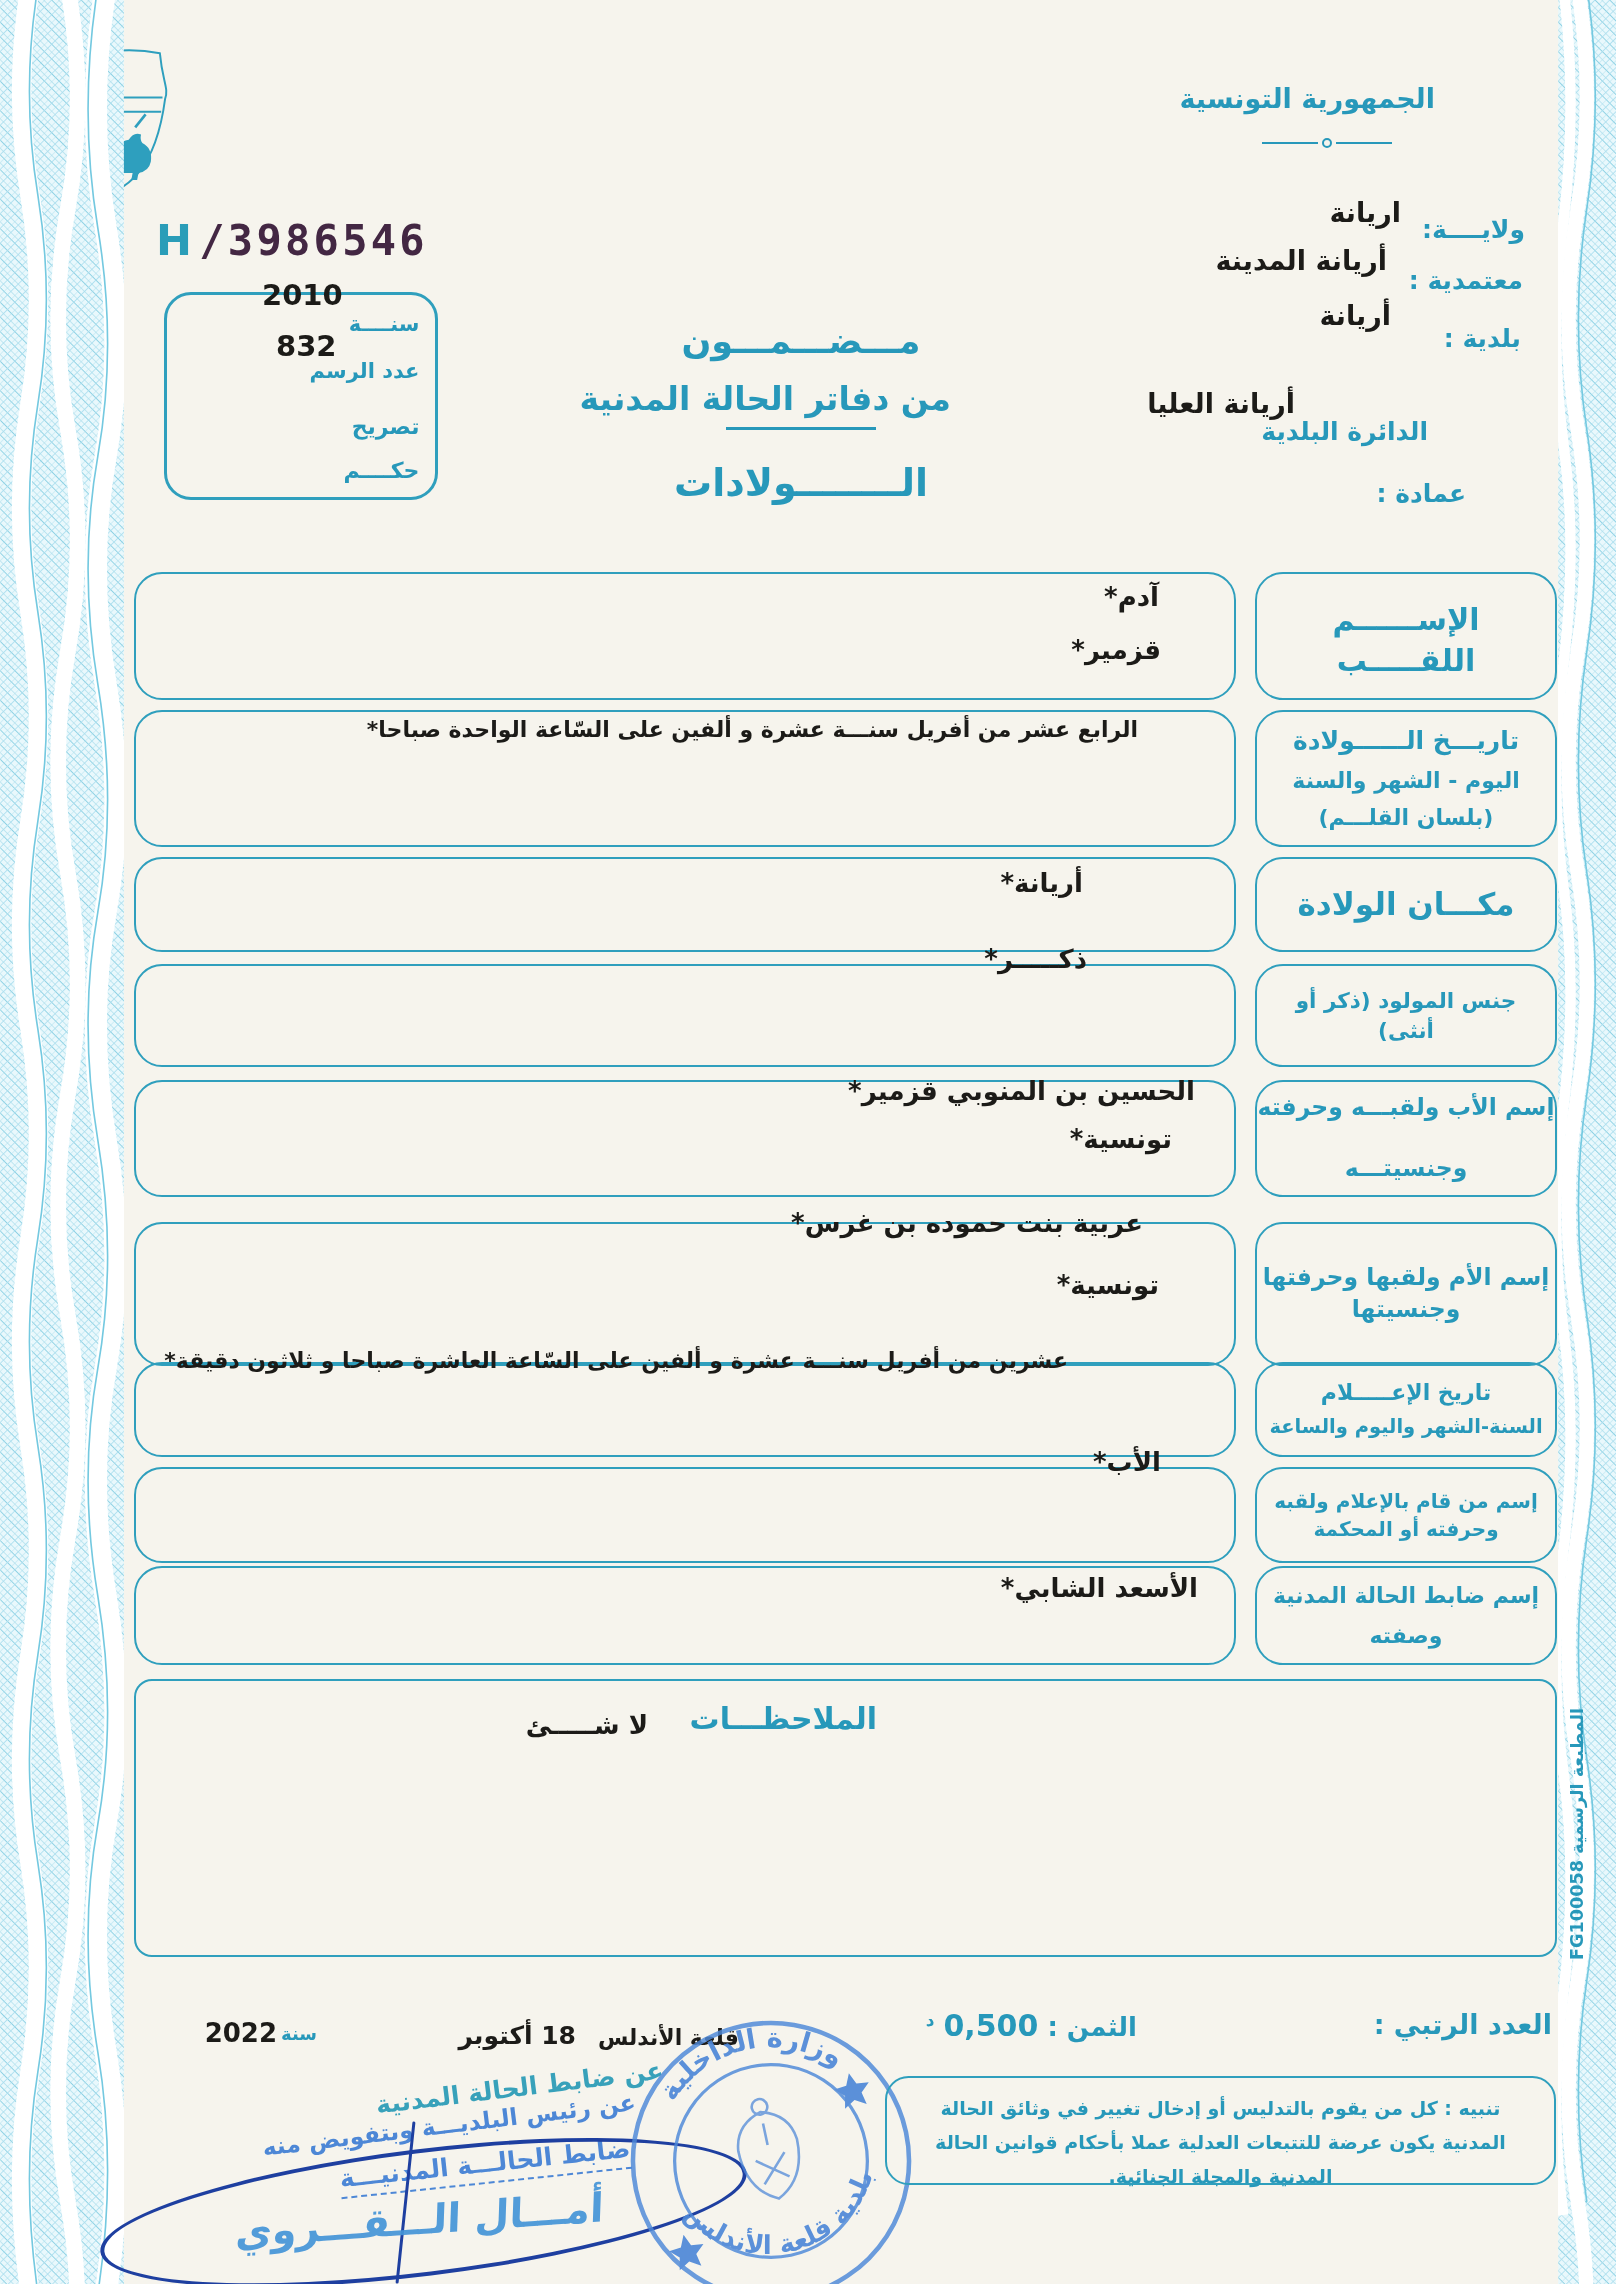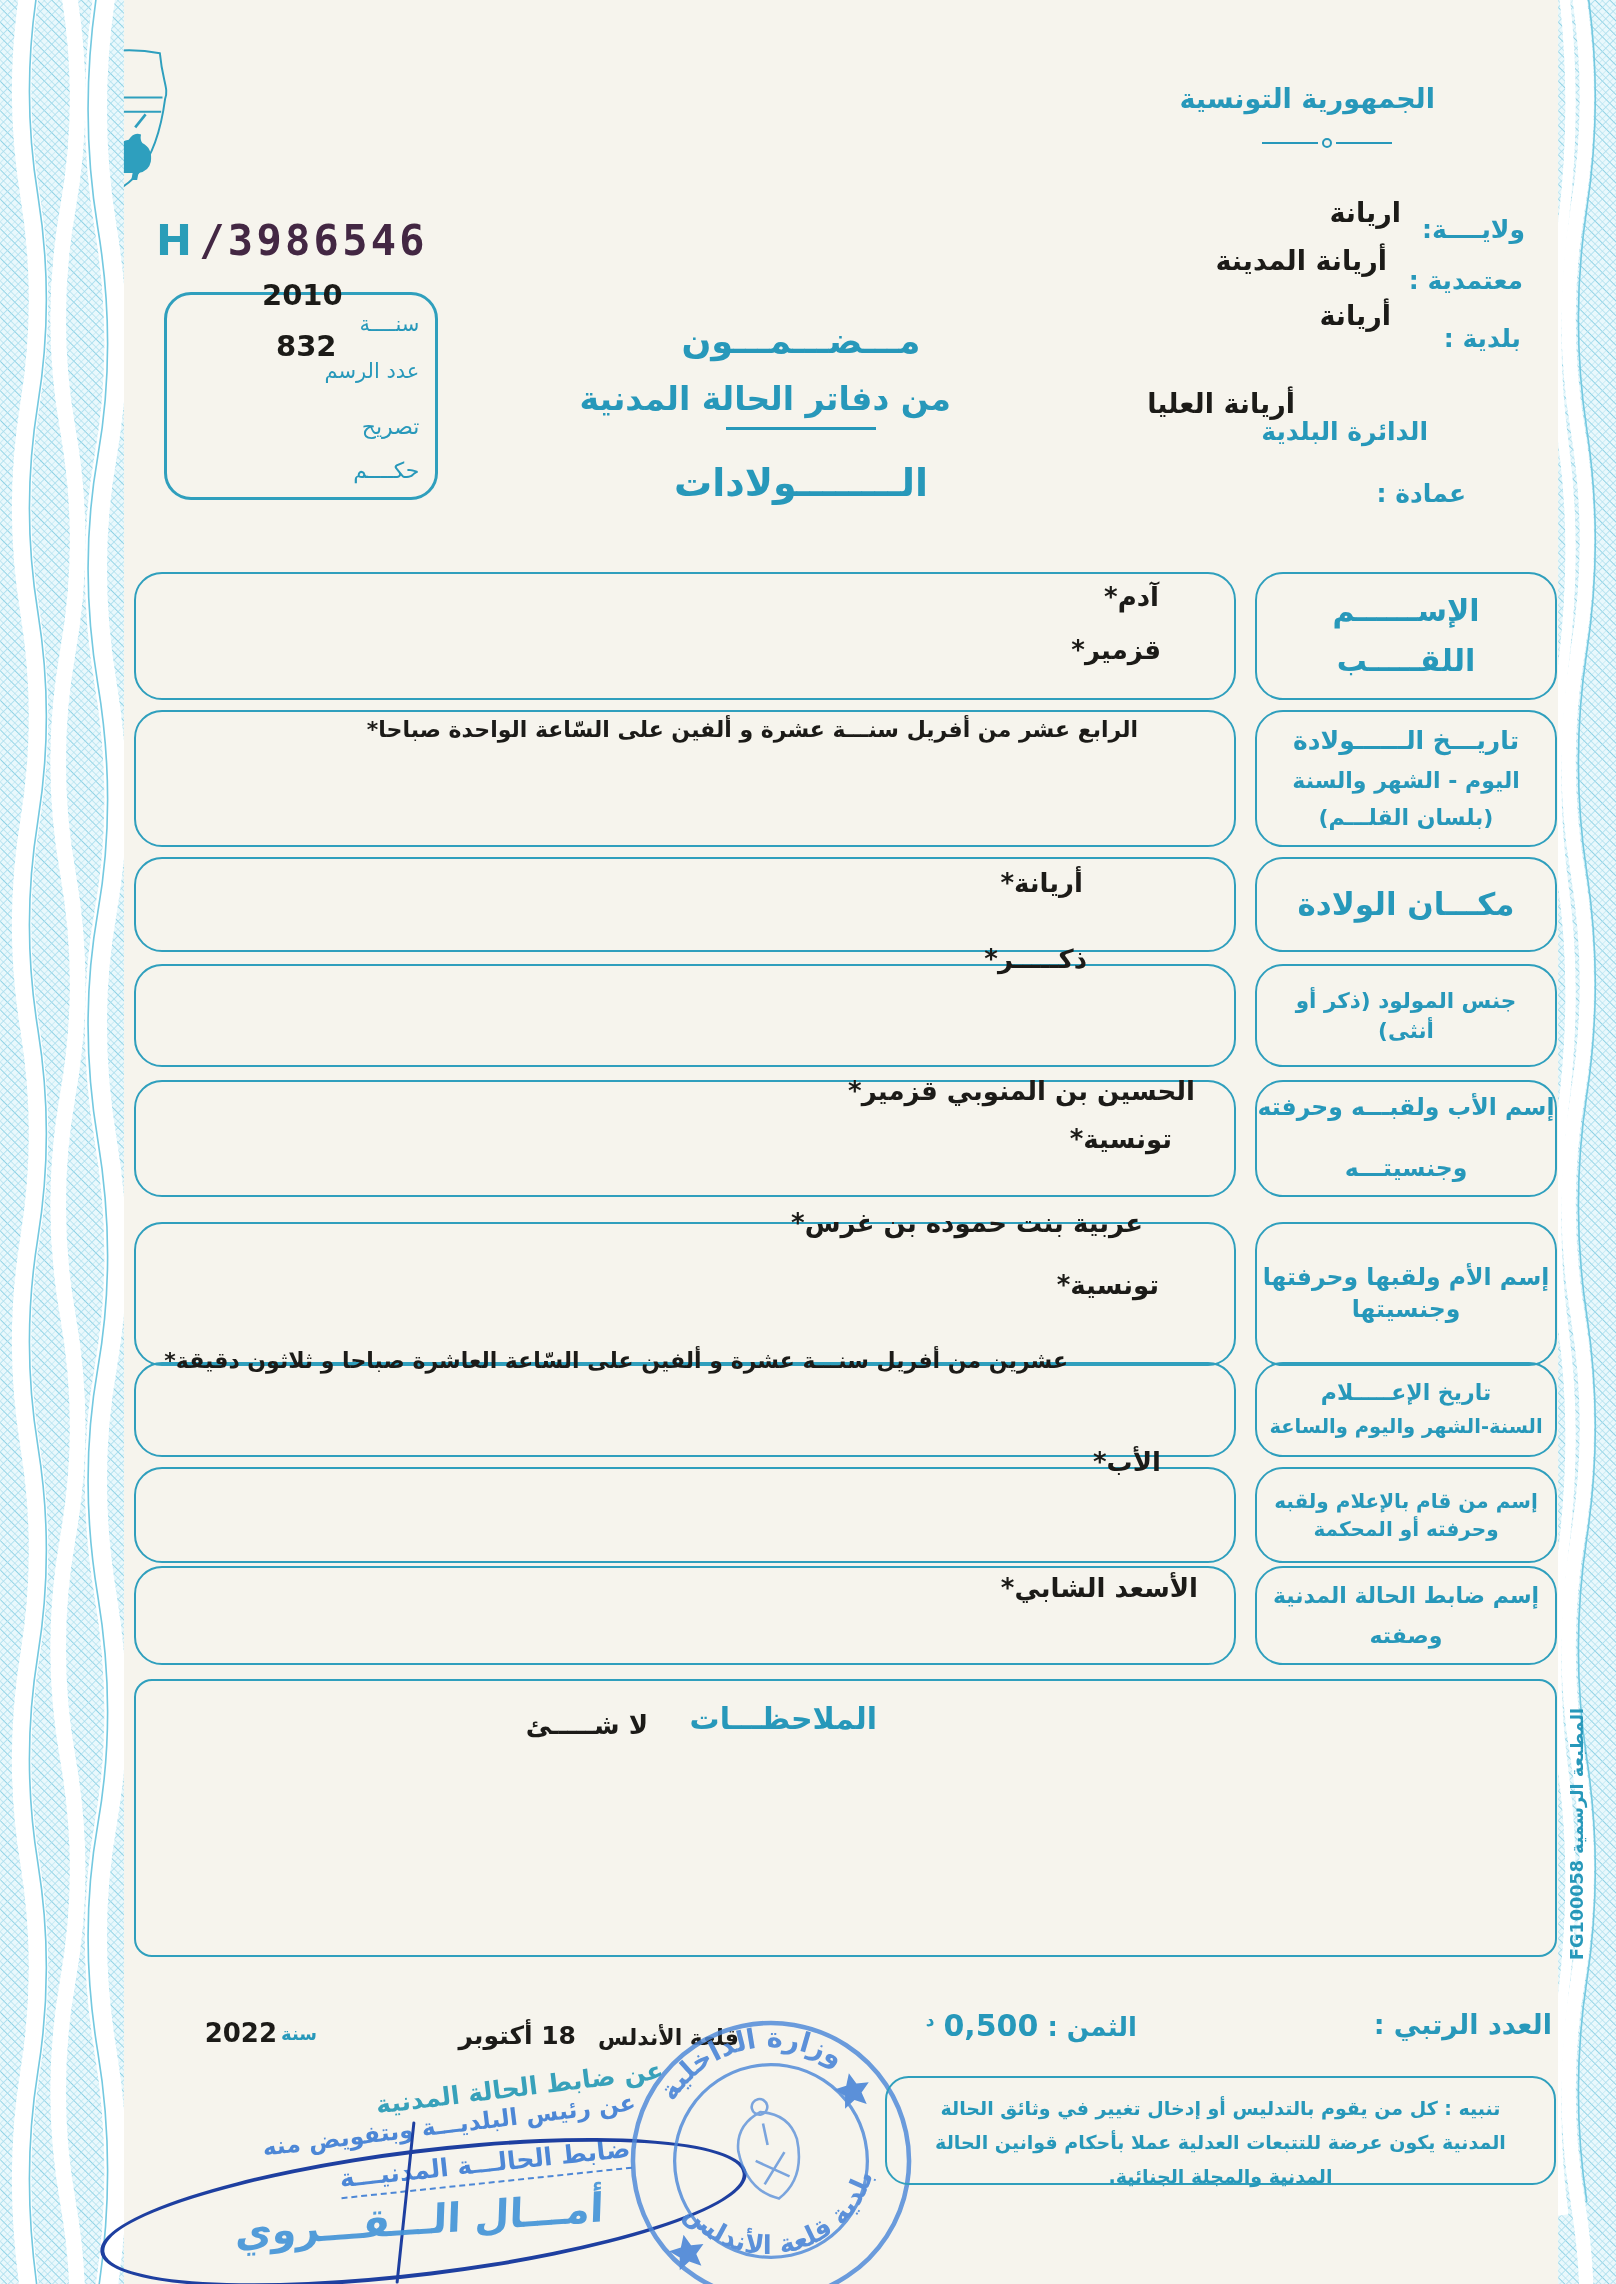--- a/index.html
+++ b/index.html
@@ -26,21 +26,21 @@
   .republic{top:83px;right:181px;font-size:27px;color:var(--teal);font-weight:700;direction:rtl}
   .divider{top:138px;right:224px;width:130px;display:flex;align-items:center;gap:3.9px}
   .divider .bar{height:2px;background:var(--teal);flex:1}
   .divider .dot{width:10.4px;height:10.4px;border:2px solid var(--teal);border-radius:50%}
 
   .serial{left:156px;top:215px;direction:ltr;white-space:nowrap}
   .serial .h{font-size:43px;font-weight:700;color:#2a9db8;letter-spacing:3.9px}
   .serial .num{font-size:42px;font-weight:700;color:var(--maroon);letter-spacing:3.3px;font-family:"DejaVu Sans Mono","DejaVu Sans",monospace}
 
   .regbox{left:164px;top:292px;width:274px;height:208px;border:3.3px solid var(--border);border-radius:27px}
-  .regbox .lab{position:absolute;font-weight:400;color:var(--teal);direction:rtl;white-space:nowrap}
+  .regbox .lab{position:absolute;font-weight:700;color:var(--teal);direction:rtl;white-space:nowrap}
   .reg-year-label{right:15.6px;top:17px;font-size:21px}
   .reg-act-label{right:15.6px;top:64px;font-size:21px}
   .reg-decl-label{right:15.6px;top:119px;font-size:22px}
   .reg-judg-label{right:15.6px;top:163px;font-size:22px}
   .reg-year-value{position:absolute;left:95px;top:-17px;font-size:29px;font-weight:700;color:var(--ink)}
   .reg-act-value{position:absolute;left:109px;top:34px;font-size:29px;font-weight:700;color:var(--ink)}
 
   .admin-label{position:absolute;font-size:25px;color:var(--teal);font-weight:600;direction:rtl;white-space:nowrap}
   .admin-value{position:absolute;font-size:27px;color:var(--ink);font-weight:700;direction:rtl;white-space:nowrap}
   .lb-wilaya{right:91px;top:215px}   .vl-wilaya{right:215px;top:197px}
@@ -80,21 +80,21 @@
   .r3 .v1{right:151px;top:9px;font-size:26px}
   .r4 .v1{right:147px;top:-22px;font-size:26px}
   .r5 .v1{right:39px;top:-6.5px;font-size:26px}
   .r5 .v2{right:62px;top:42px;font-size:26px}
   .r6 .v1{right:91px;top:-15.6px;font-size:26px}
   .r6 .v2{right:75px;top:46px;font-size:26px}
   .r7 .v1{right:166px;top:-15.6px;font-size:22px}
   .r8 .v1{right:73px;top:-22px;font-size:26px}
   .r9 .v1{right:36px;top:5.2px;font-size:26px}
 
-  .r1 .lbox{font-size:30px;justify-content:space-between;padding:17px 8px}
+  .r1 .lbox{font-size:30px;justify-content:flex-end;padding:17px 8px}
   .r2 .lbox{font-size:22px;gap:7.8px}
   .r2 .lbox .l1{font-size:25px}
   .r3 .lbox{font-size:31px}
   .r4 .lbox{font-size:21.5px;padding:16px 9px}
   .r5 .lbox{font-size:23.5px;gap:29px}
   .r6 .lbox{font-size:23.5px;}
   .r7 .lbox{font-size:19.5px;gap:6.5px}
   .r7 .lbox .l1{font-size:22px}
   .r8 .lbox{font-size:20px;gap:1px}
   .r9 .lbox{font-size:22px;gap:10.4px}

